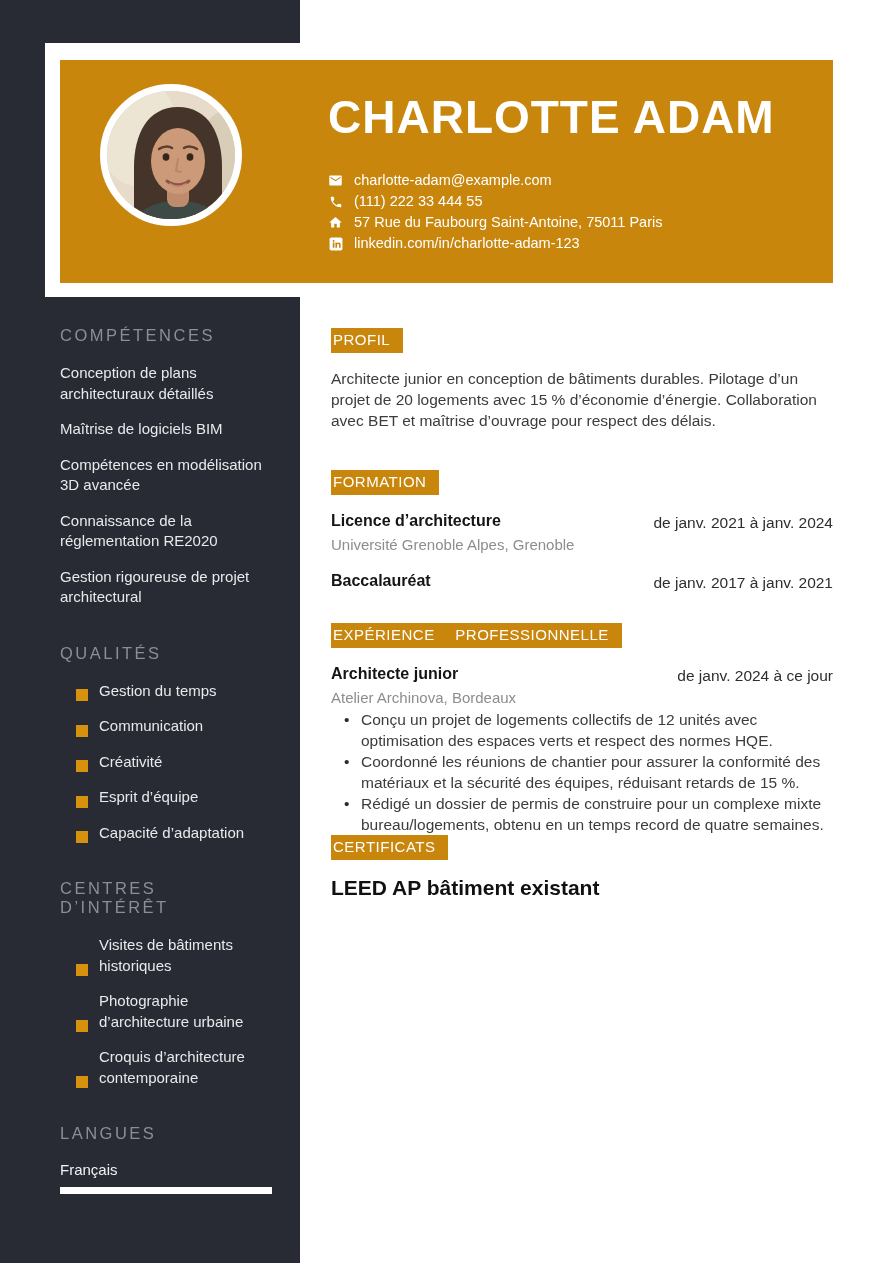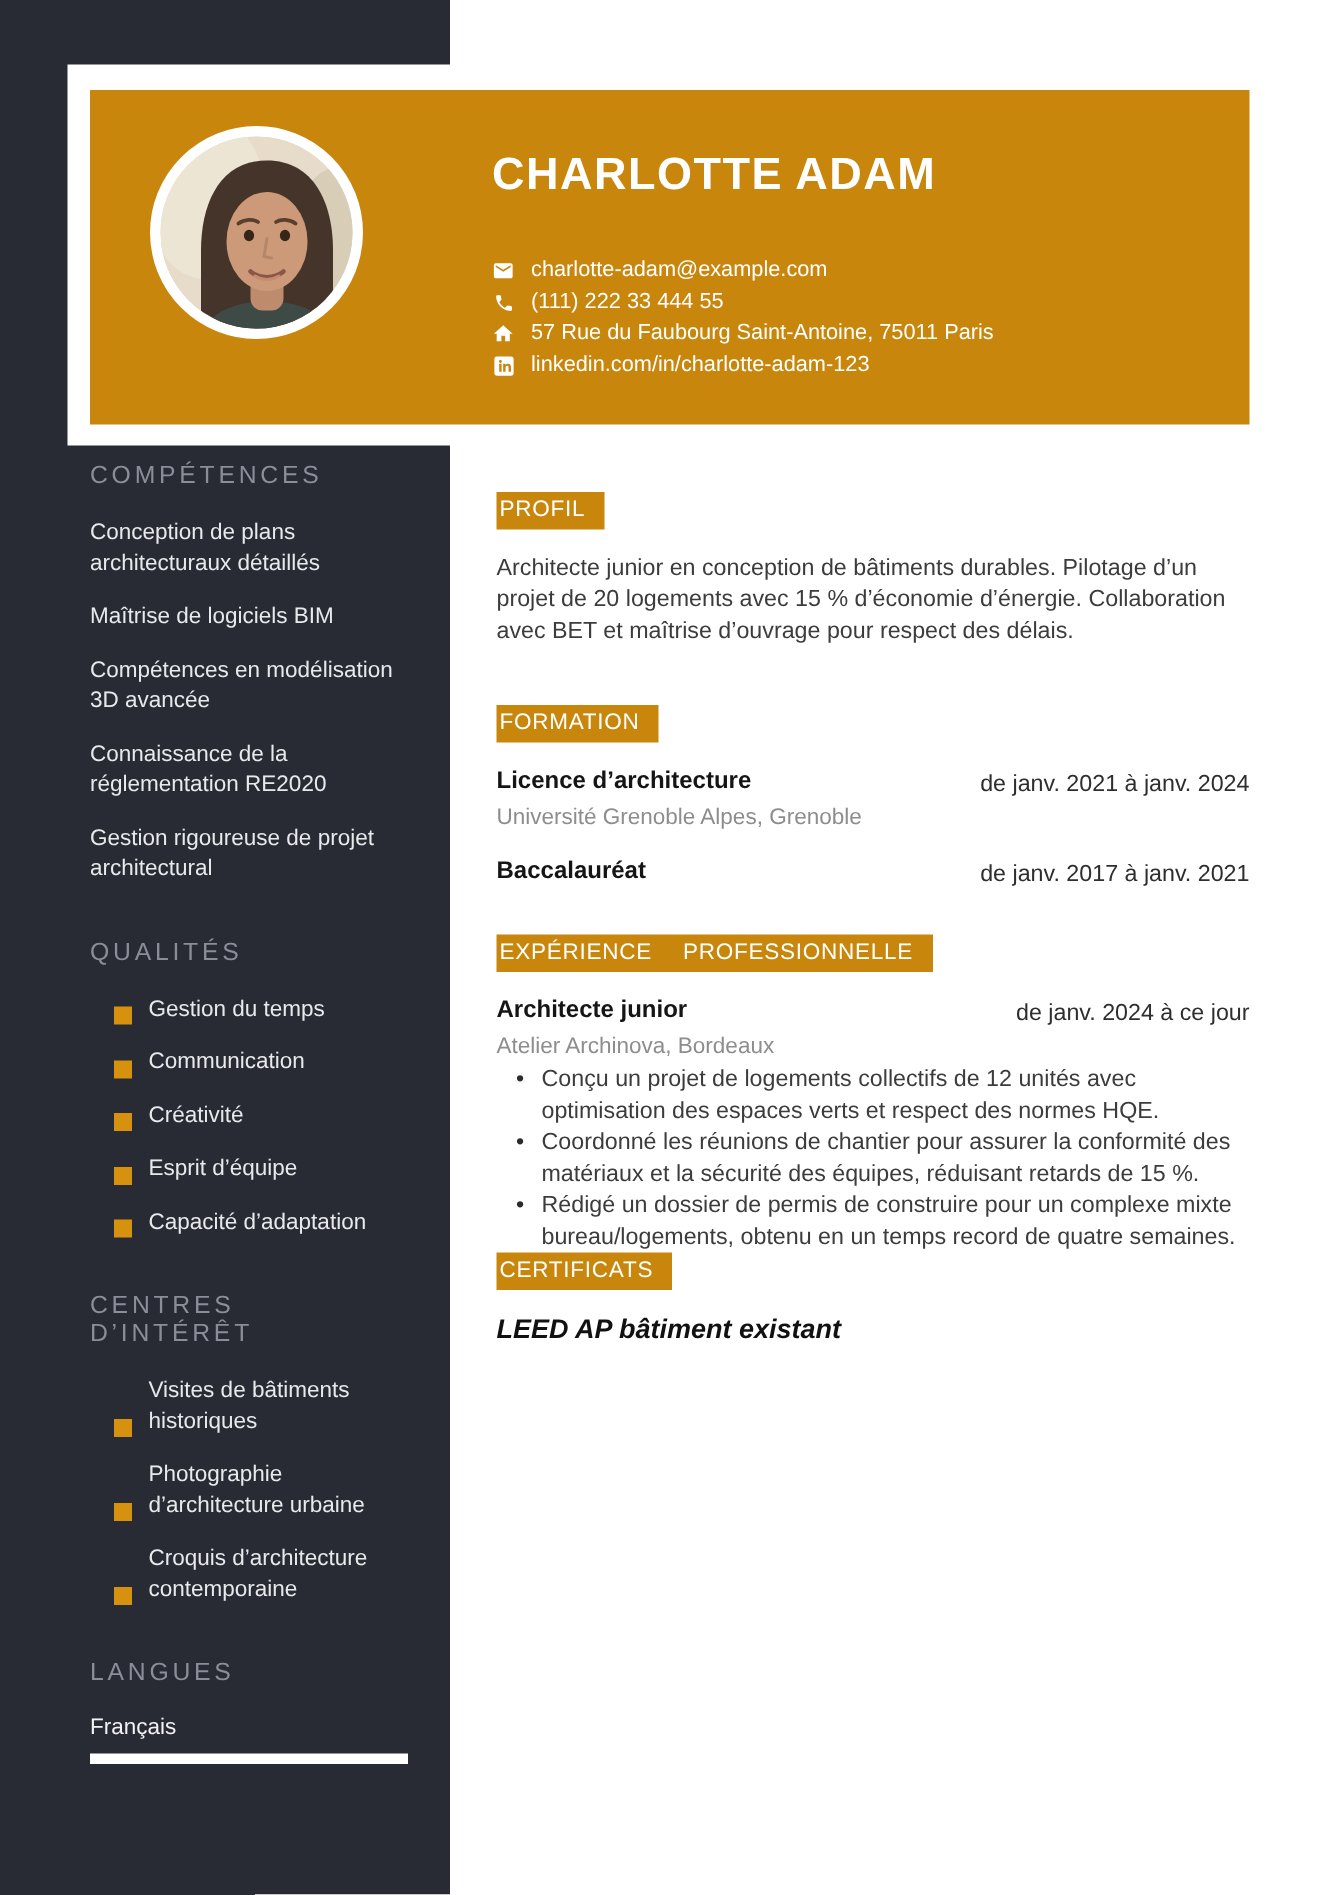--- a/index.html
+++ b/index.html
@@ -11,21 +11,21 @@
     overflow: hidden;
   }
 
   
   .sidebar {
     position: absolute; left: 0; top: 0;
     width: 300px; height: 1263px;
     background: #282A34;
   }
   .sidebar-content {
-    position: absolute; left: 60px; top: 308px; width: 212px;
+    position: absolute; left: 60px; top: 326px; width: 212px;
   }
   .side-title {
     color: #8A8E98;
     font-size: 16.5px;
     font-weight: 400;
     letter-spacing: 2.5px;
     margin-bottom: 18px;
   }
   .ws-side { word-spacing: 13px; }
   .skill-item {
@@ -82,21 +82,21 @@
     border-radius: 50%;
     overflow: hidden;
     background: #E4D9C6;
   }
   .photo-ring svg { display: block; }
   .header-text {
     position: absolute; left: 268px; top: 30px; width: 496px;
   }
   .name {
     color: #ffffff;
-    font-size: 30px;
+    font-size: 46px;
     font-weight: 700;
     letter-spacing: 1px;
     line-height: 54px;
     white-space: nowrap;
   }
   .contacts { margin-top: 26px; }
   .contact-row {
     display: flex;
     align-items: center;
     color: #ffffff;
@@ -163,23 +163,22 @@
   }
   .exp-bullets li::before {
     content: "\2022";
     position: absolute;
     left: 13px;
     color: #2B2B2B;
   }
   .cert-item {
     margin-top: 16px;
     color: #111111;
-    font-size: 18px;
+    font-size: 21px;
     font-weight: 700;
-    font-style: italic;
   }
 </style>
 </head>
 <body>
 
 <aside class="sidebar">
   <div class="sidebar-content">
 
     <div>
       <div class="side-title">COMPÉTENCES</div>

